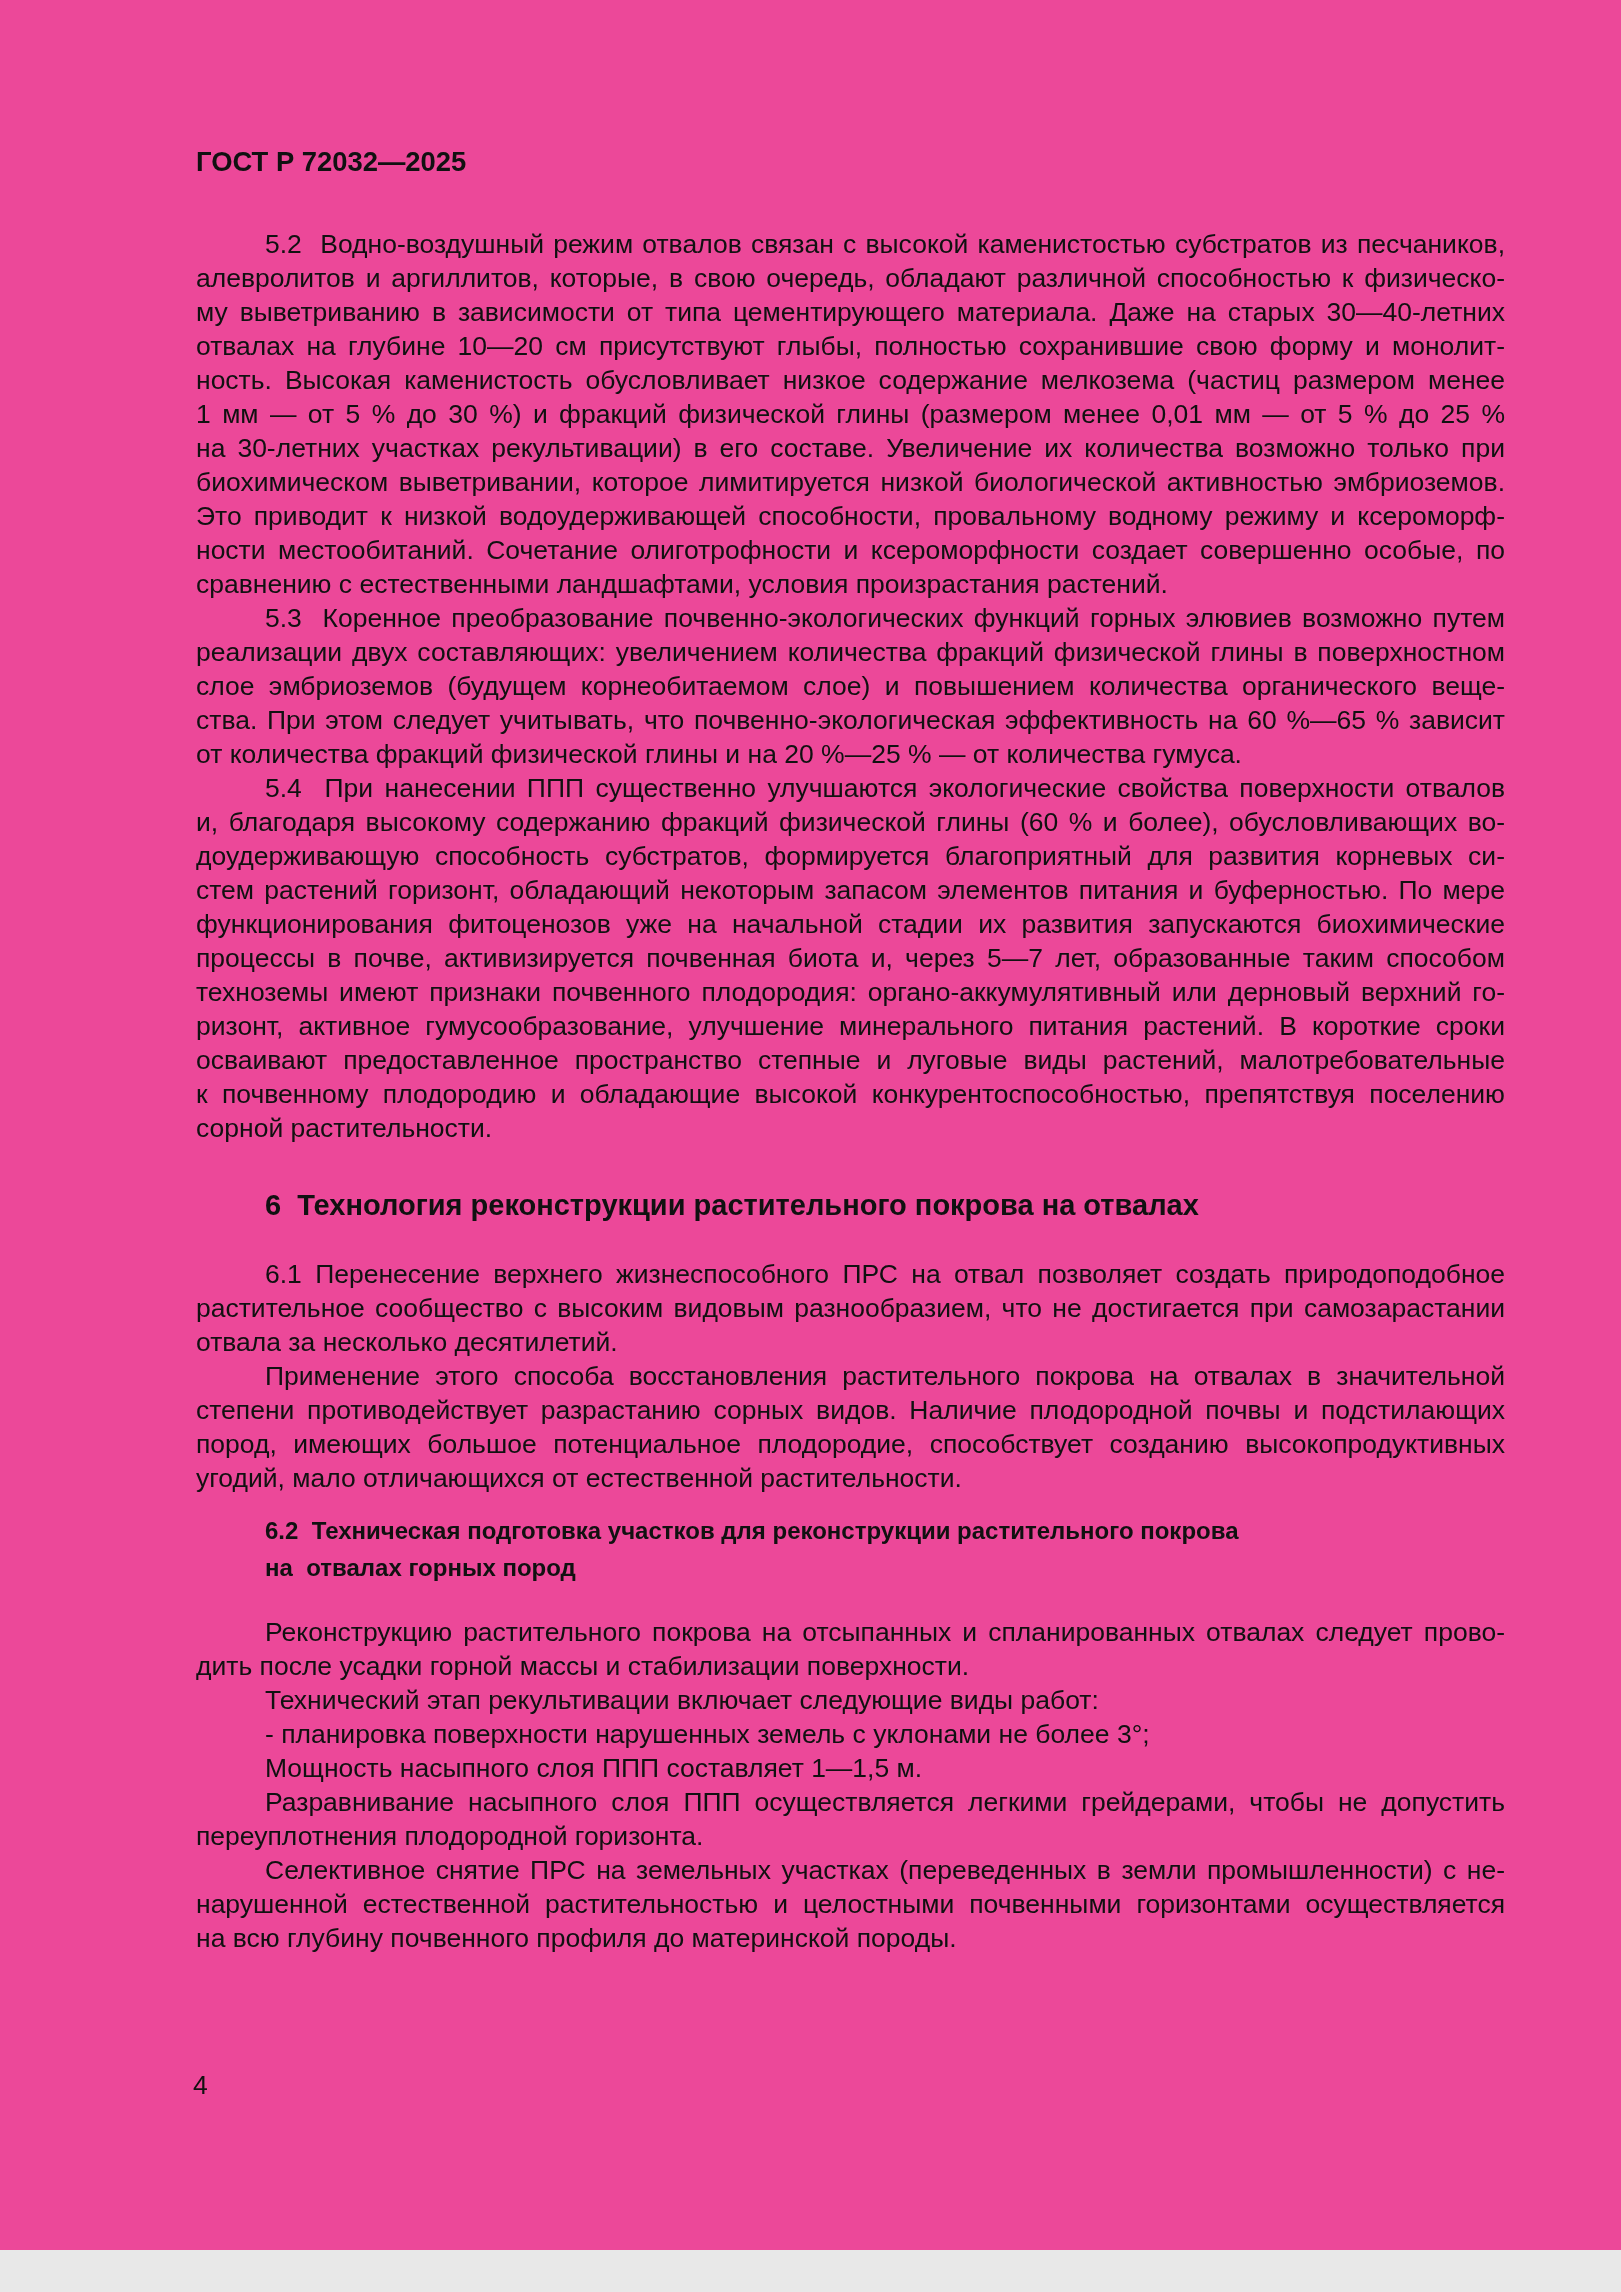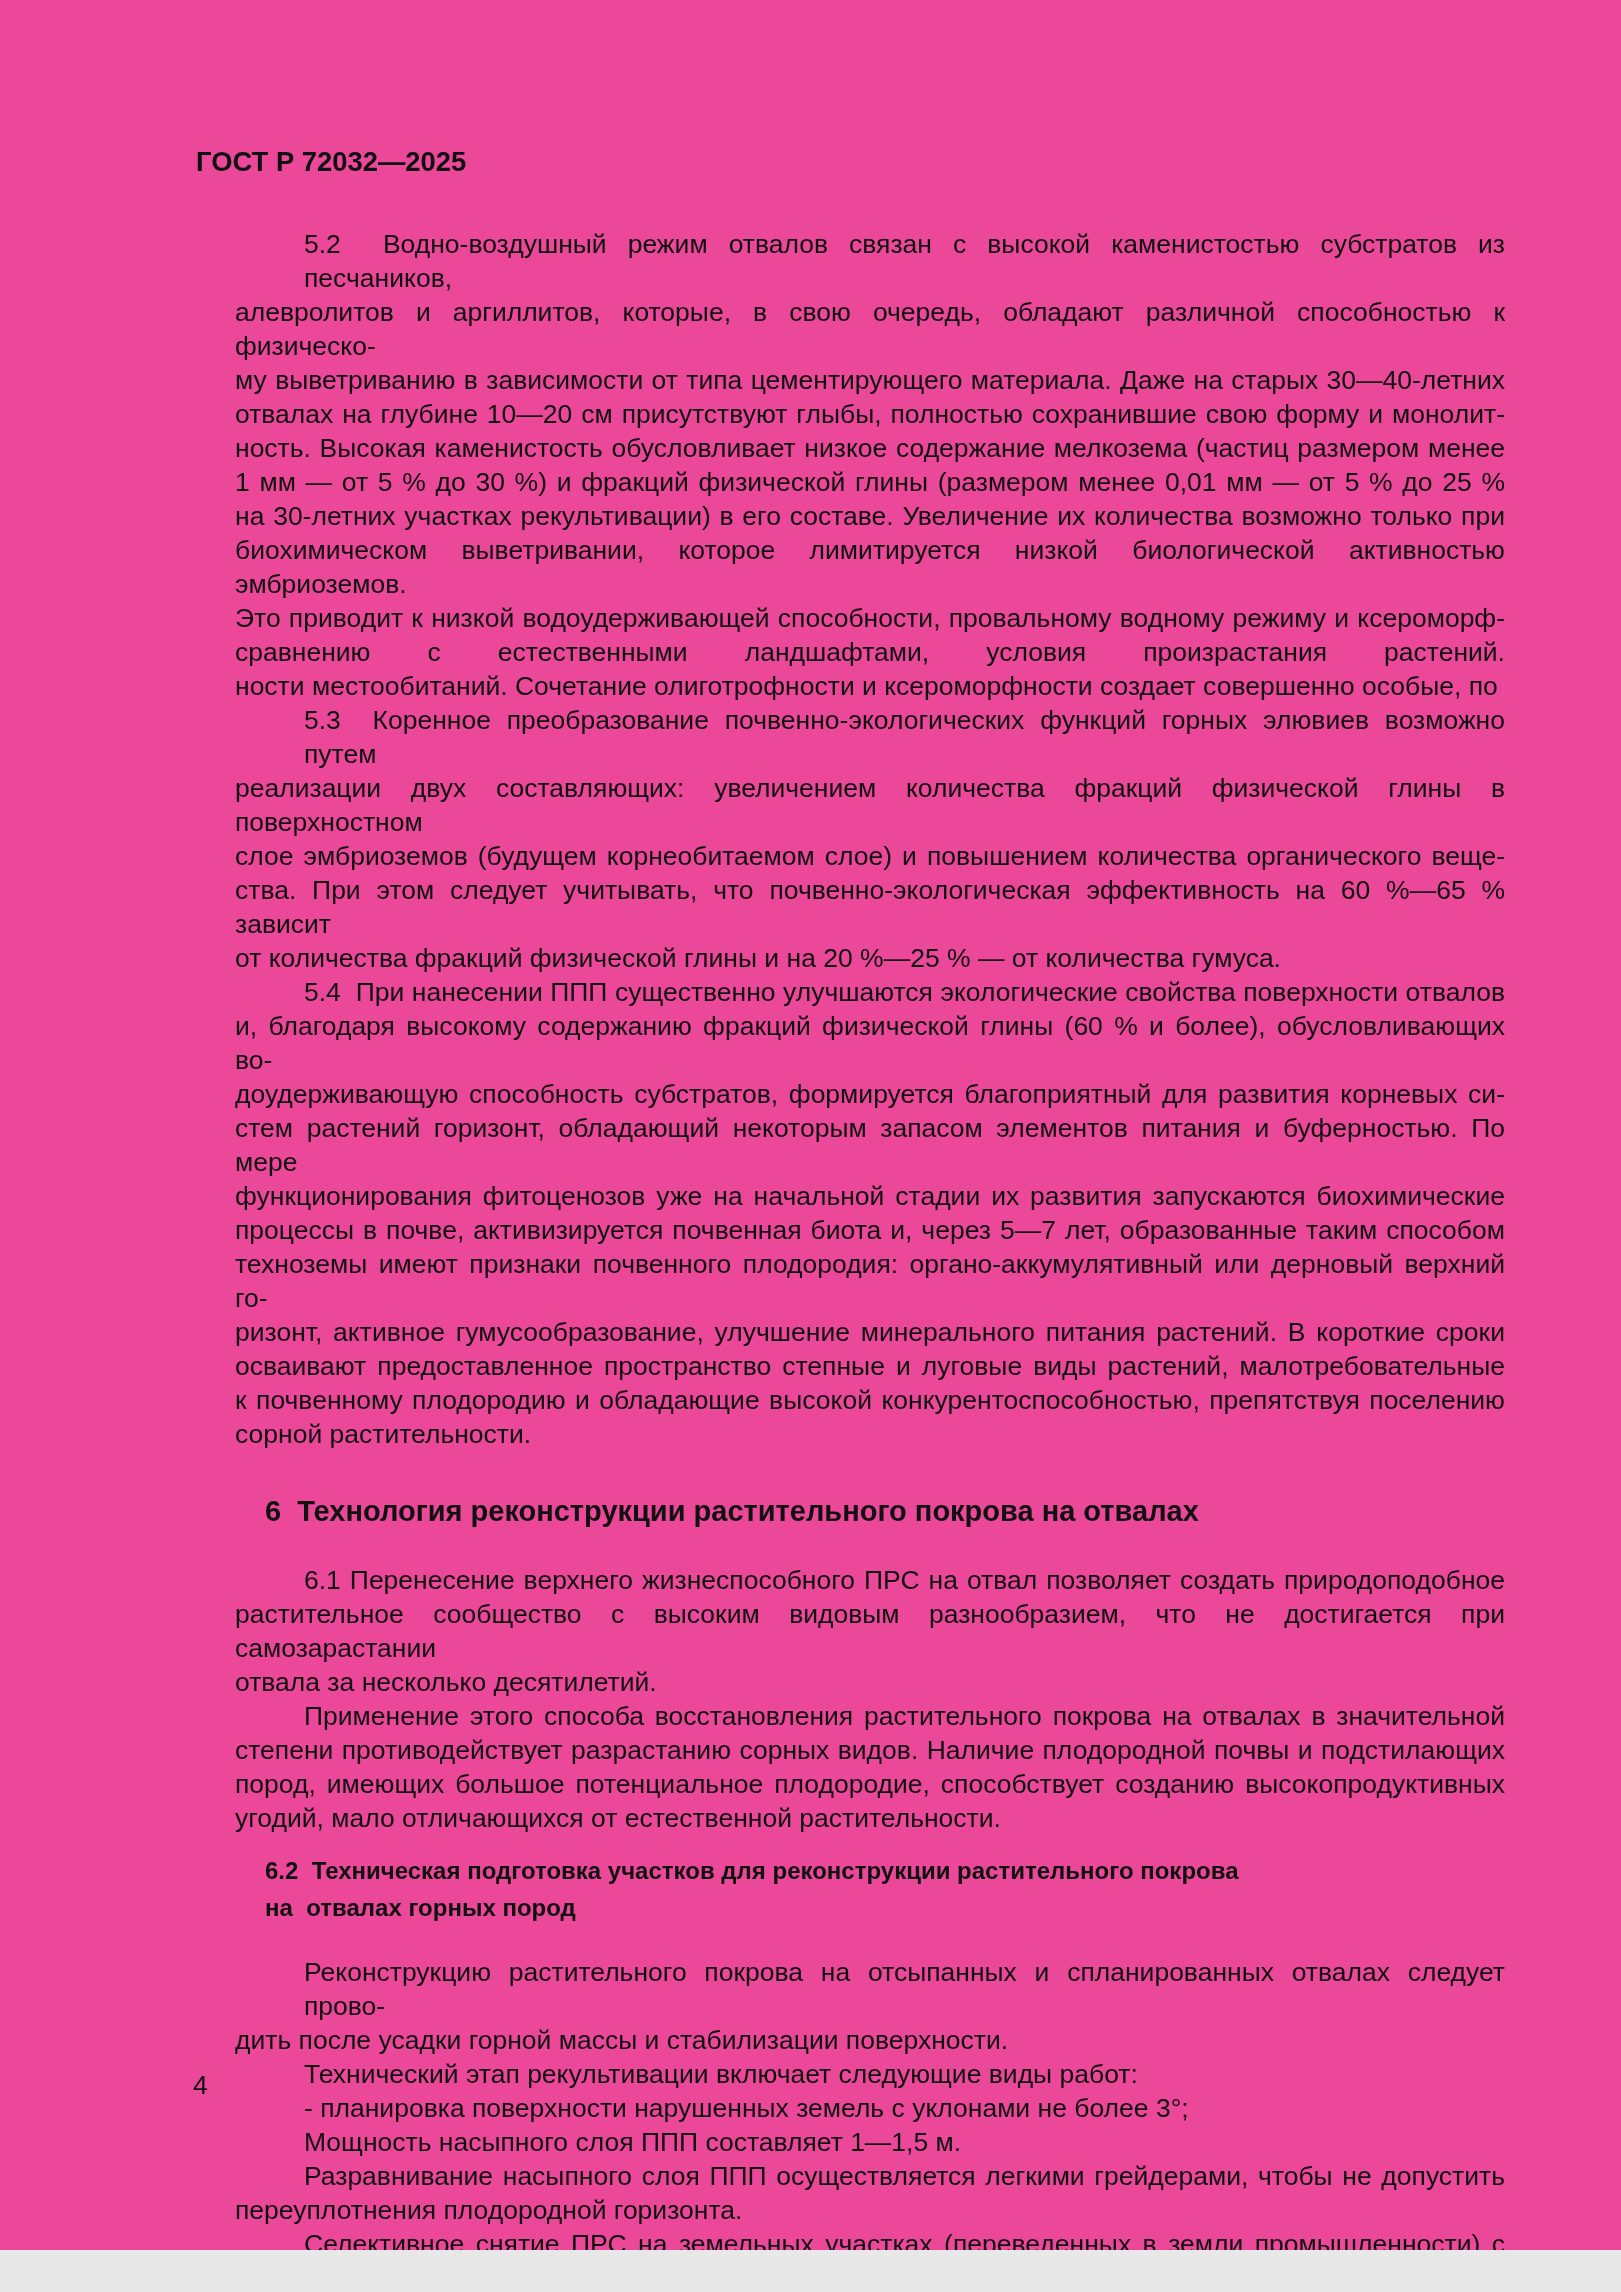--- a/index.html
+++ b/index.html
@@ -17,21 +17,20 @@
     white-space:nowrap;
   }
   .doc-body{
     position:absolute;left:196px;top:227px;width:1309px;
     font-size:26.5px;line-height:34px;
   }
   .paragraph{margin:0;}
   .paragraph .jline{
     text-align:justify;
     text-align-last:justify;
-    margin-left:39px;
   }
   .paragraph .jline:first-child{padding-left:69px;}
   .paragraph .jline:last-child{text-align:left;text-align-last:left;}
   .heading1{margin:41px 0 32px 0;}
   .heading1 .hline{
     font-size:29px;line-height:39px;font-weight:bold;
     padding-left:69px;white-space:nowrap;
   }
   .heading2{margin:16.7px 0 29px 0;}
   .heading2 .hline{
@@ -53,22 +52,22 @@
       <div class="paragraph">
         <div class="jline">5.2&nbsp; Водно-воздушный режим отвалов связан с высокой каменистостью субстратов из песчаников,</div>
         <div class="jline">алевролитов и аргиллитов, которые, в свою очередь, обладают различной способностью к физическо-</div>
         <div class="jline">му выветриванию в зависимости от типа цементирующего материала. Даже на старых 30—40-летних</div>
         <div class="jline">отвалах на глубине 10—20 см присутствуют глыбы, полностью сохранившие свою форму и монолит-</div>
         <div class="jline">ность. Высокая каменистость обусловливает низкое содержание мелкозема (частиц размером менее</div>
         <div class="jline">1 мм — от 5 % до 30 %) и фракций физической глины (размером менее 0,01 мм — от 5 % до 25 %</div>
         <div class="jline">на 30-летних участках рекультивации) в его составе. Увеличение их количества возможно только при</div>
         <div class="jline">биохимическом выветривании, которое лимитируется низкой биологической активностью эмбриоземов.</div>
         <div class="jline">Это приводит к низкой водоудерживающей способности, провальному водному режиму и ксероморф-</div>
+        <div class="jline">ности местообитаний. Сочетание олиготрофности и ксероморфности создает совершенно особые, по</div>
         <div class="jline">сравнению с естественными ландшафтами, условия произрастания растений.</div>
-        <div class="jline">ности местообитаний. Сочетание олиготрофности и ксероморфности создает совершенно особые, по</div>
       </div>
       <div class="paragraph">
         <div class="jline">5.3&nbsp; Коренное преобразование почвенно-экологических функций горных элювиев возможно путем</div>
         <div class="jline">реализации двух составляющих: увеличением количества фракций физической глины в поверхностном</div>
         <div class="jline">слое эмбриоземов (будущем корнеобитаемом слое) и повышением количества органического веще-</div>
         <div class="jline">ства. При этом следует учитывать, что почвенно-экологическая эффективность на 60 %—65 % зависит</div>
         <div class="jline">от количества фракций физической глины и на 20 %—25 % — от количества гумуса.</div>
       </div>
       <div class="paragraph">
         <div class="jline">5.4&nbsp; При нанесении ППП существенно улучшаются экологические свойства поверхности отвалов</div>

